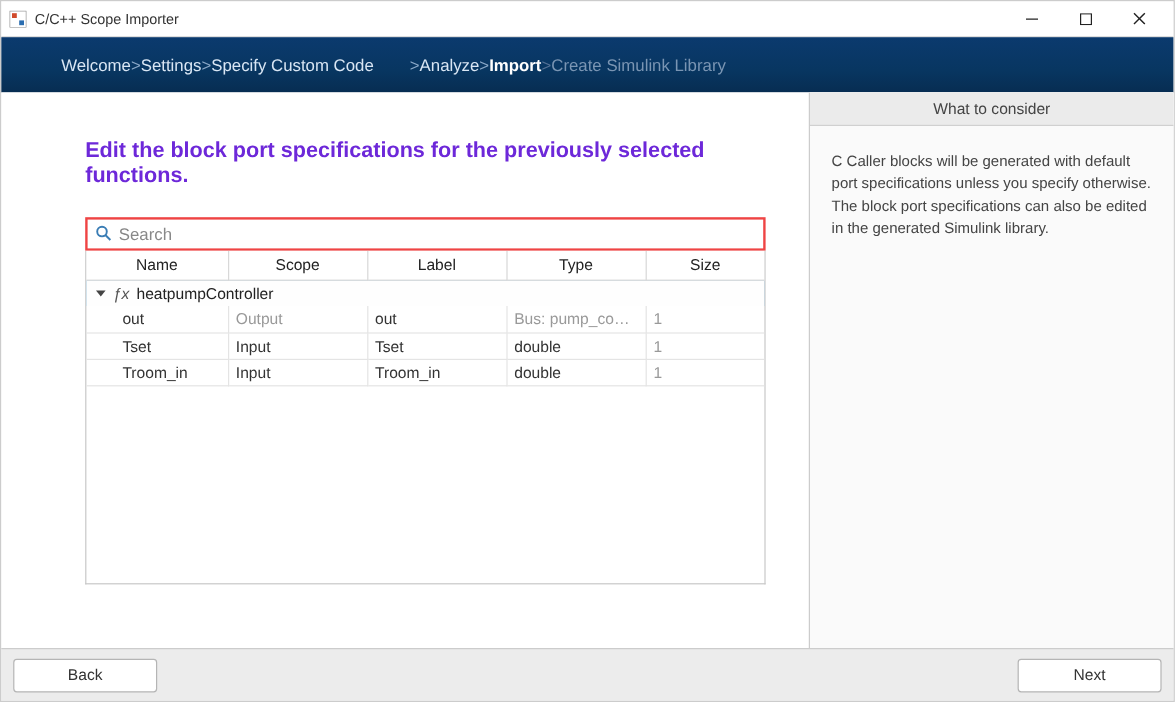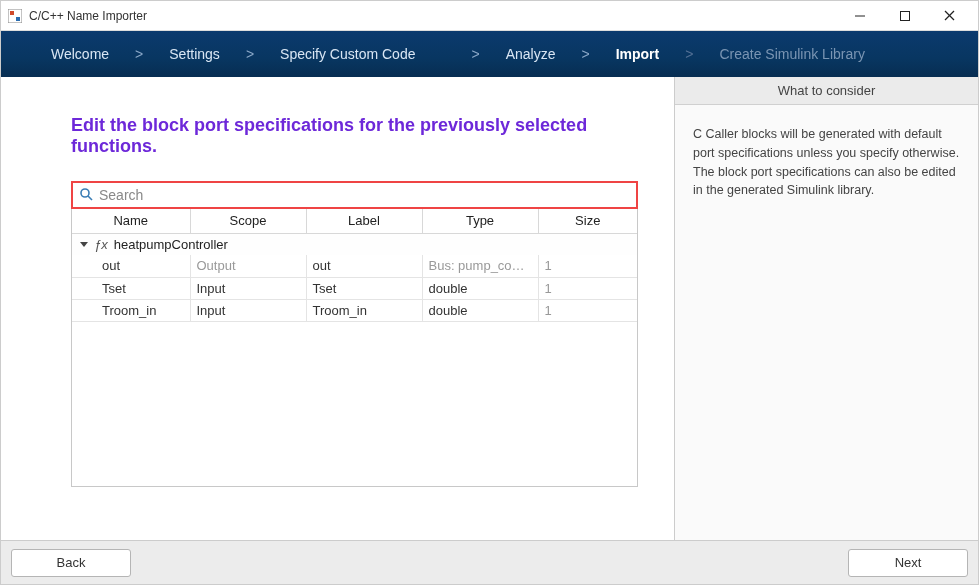--- a/index.html
+++ b/index.html
@@ -40,21 +40,21 @@
     font-size: 13px;
     color:#222;
   }
   
   .navbar {
     height: 46px;
     background: linear-gradient(to bottom, #0b3a6e, #083661 60%, #072d52);
     display:flex;
     align-items:center;
     padding: 0 45px 0 50px;
-    gap: 26px;
+    gap: 0;
     color: #cfe0f2;
     font-size: 14px;
   }
   .navbar .step { color: #d9e6f4; white-space:nowrap; }
   .navbar .step.active { color: #fff; font-weight: bold; }
   .navbar .step.disabled { color: #7a95b3; }
   .navbar .sep { color: #8aa8c8; }
   
   .main {
     flex: 1;
@@ -191,21 +191,21 @@
 <body>
 
 <div class="titlebar">
   <span class="app-icon">
     <svg width="14" height="14" viewBox="0 0 14 14">
       <rect x="0" y="0" width="14" height="14" fill="#fff" stroke="#888" stroke-width="1"></rect>
       <rect x="2" y="2" width="4" height="4" fill="#d04a2b"></rect>
       <rect x="8" y="8" width="4" height="4" fill="#2a6db0"></rect>
     </svg>
   </span>
-  <span class="title">C/C++ Name Importer</span>
+  <span class="title">C/C++ Scope Importer</span>
   <div class="window-controls">
     <div class="wc">
       <svg width="10" height="10">
           <line x1="0" y1="5" x2="10" y2="5" stroke="#222" stroke-width="1"></line>
         </svg>
     </div>
     <div class="wc">
       <svg width="10" height="10">
           <rect x="0.5" y="0.5" width="9" height="9" fill="none" stroke="#222" stroke-width="1"></rect>
         </svg>

